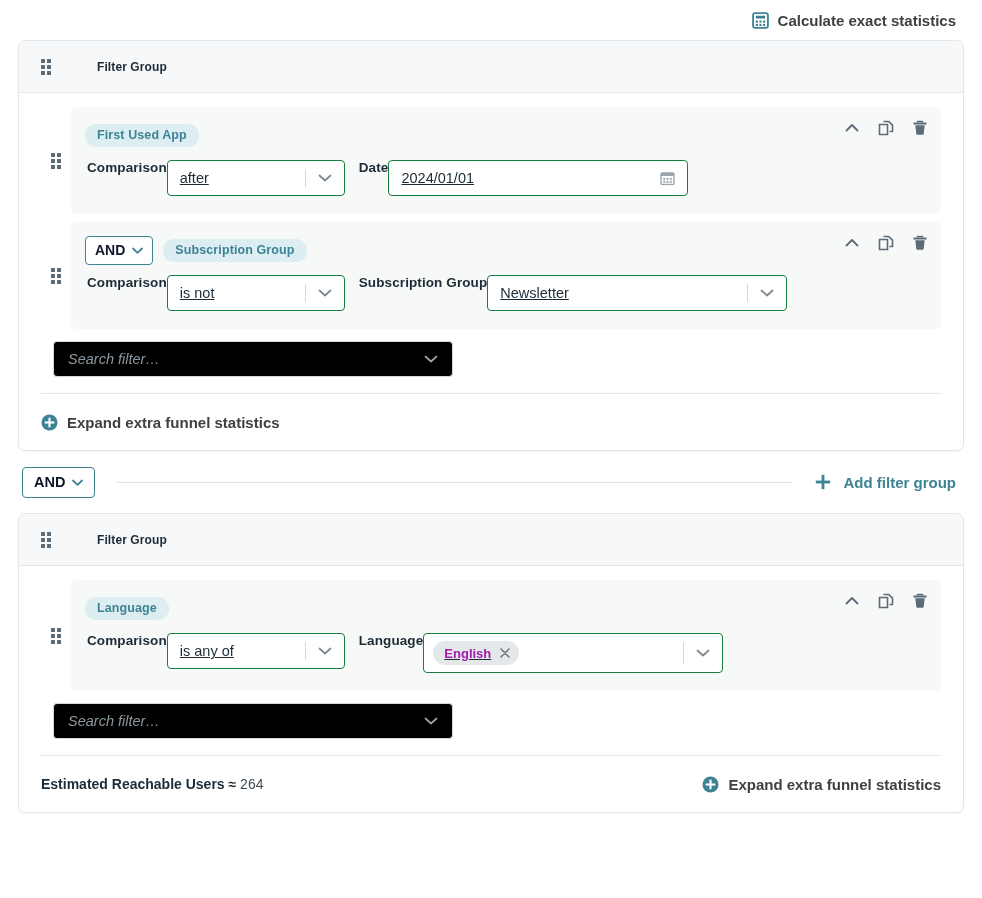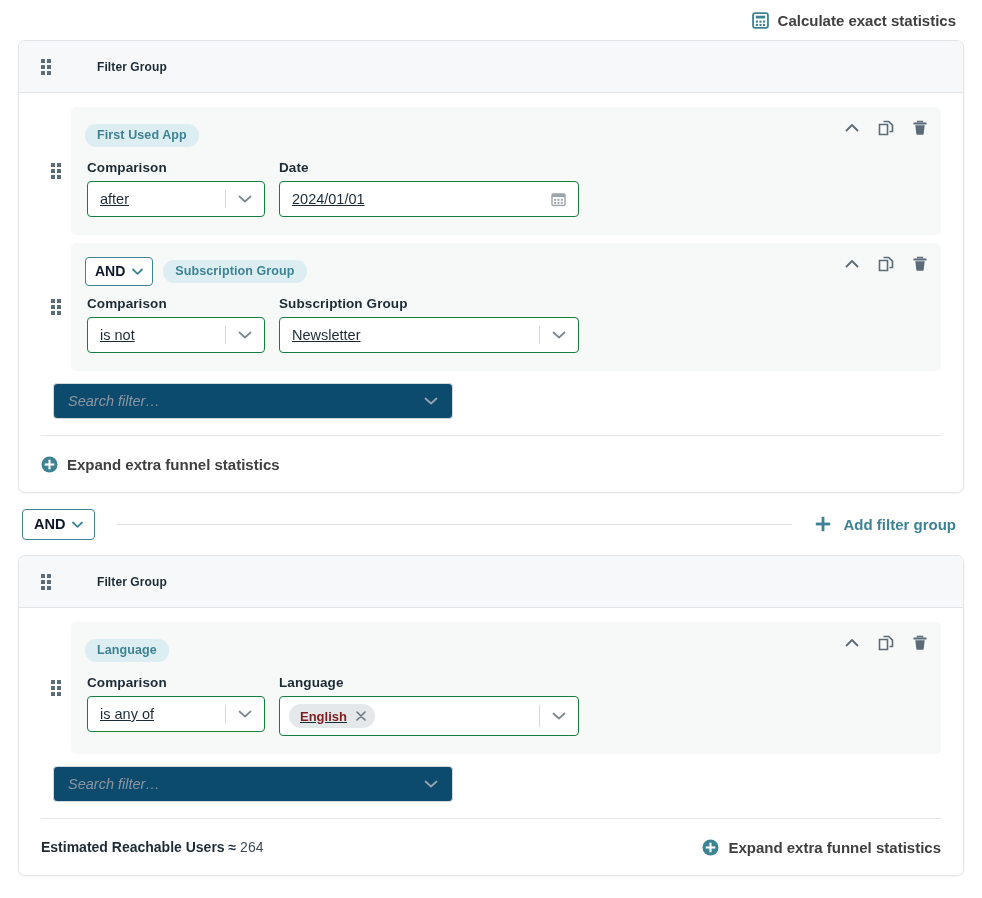--- a/index.html
+++ b/index.html
@@ -103,21 +103,21 @@
     letter-spacing: .1px;
   }
 
   .card-actions {
     position: absolute; top: 12px; right: 12px;
     display: flex; align-items: center; gap: 16px;
   }
   .act { width: 18px; height: 18px; display:block; cursor: pointer; color:#5b6b78; }
 
   .fields { display: flex; gap: 14px; margin-top: 11px; padding-left: 2px; }
-  .field { display: flex; flex-direction: column; }
+  .field { display: flex; flex-direction: row; }
   .field-label {
     font-size: 13.5px; font-weight: bold; color: #1c2b36;
     margin-bottom: 6px; letter-spacing: .1px;
   }
 
   .select, .input {
     position: relative;
     background: #fff;
     border: 1px solid #15803d;
     border-radius: 4px;
@@ -140,34 +140,34 @@
   .input .cal { position:absolute; right: 12px; top: 50%; transform: translateY(-50%); width:15px; height:15px; display:block;}
 
   .w-comparison { width: 178px; }
   .w-date { width: 300px; }
   .w-subgroup { width: 300px; }
   .w-language { width: 300px; }
 
   .select.multi { height: 40px; }
   .chip {
     display: inline-flex; align-items: center; gap: 9px;
-    background: #e5e8ea; color: #7f1d1d;
+    background: #e5e8ea; color: #a21caf;
     border-radius: 12px; height: 24px;
     padding: 0 9px 0 11px;
     font-size: 13px; font-weight: bold;
     margin-left: 9px;
   }
   .chip .x { width: 10px; height: 10px; display:block; cursor:pointer; }
 
   
   .search-wrap { padding: 12px 0 0 12px; }
   .search-select {
     width: 400px; height: 36px;
     border: 1px solid #d3d8dc; border-radius: 4px;
-    background: #0c4a6e;
+    background: #000000;
     display:flex; align-items:center;
     position: relative;
     cursor: text;
   }
   .search-select .ph {
     padding-left: 14px; font-style: italic; font-size: 14.5px; color: #8b969e;
   }
   .search-select .caret { position:absolute; right: 14px; top:50%; transform: translateY(-50%); width:14px;height:9px;}
 
   .footer-sep { height:1px; background:#e3e6e8; margin: 16px 22px 0 22px; }

